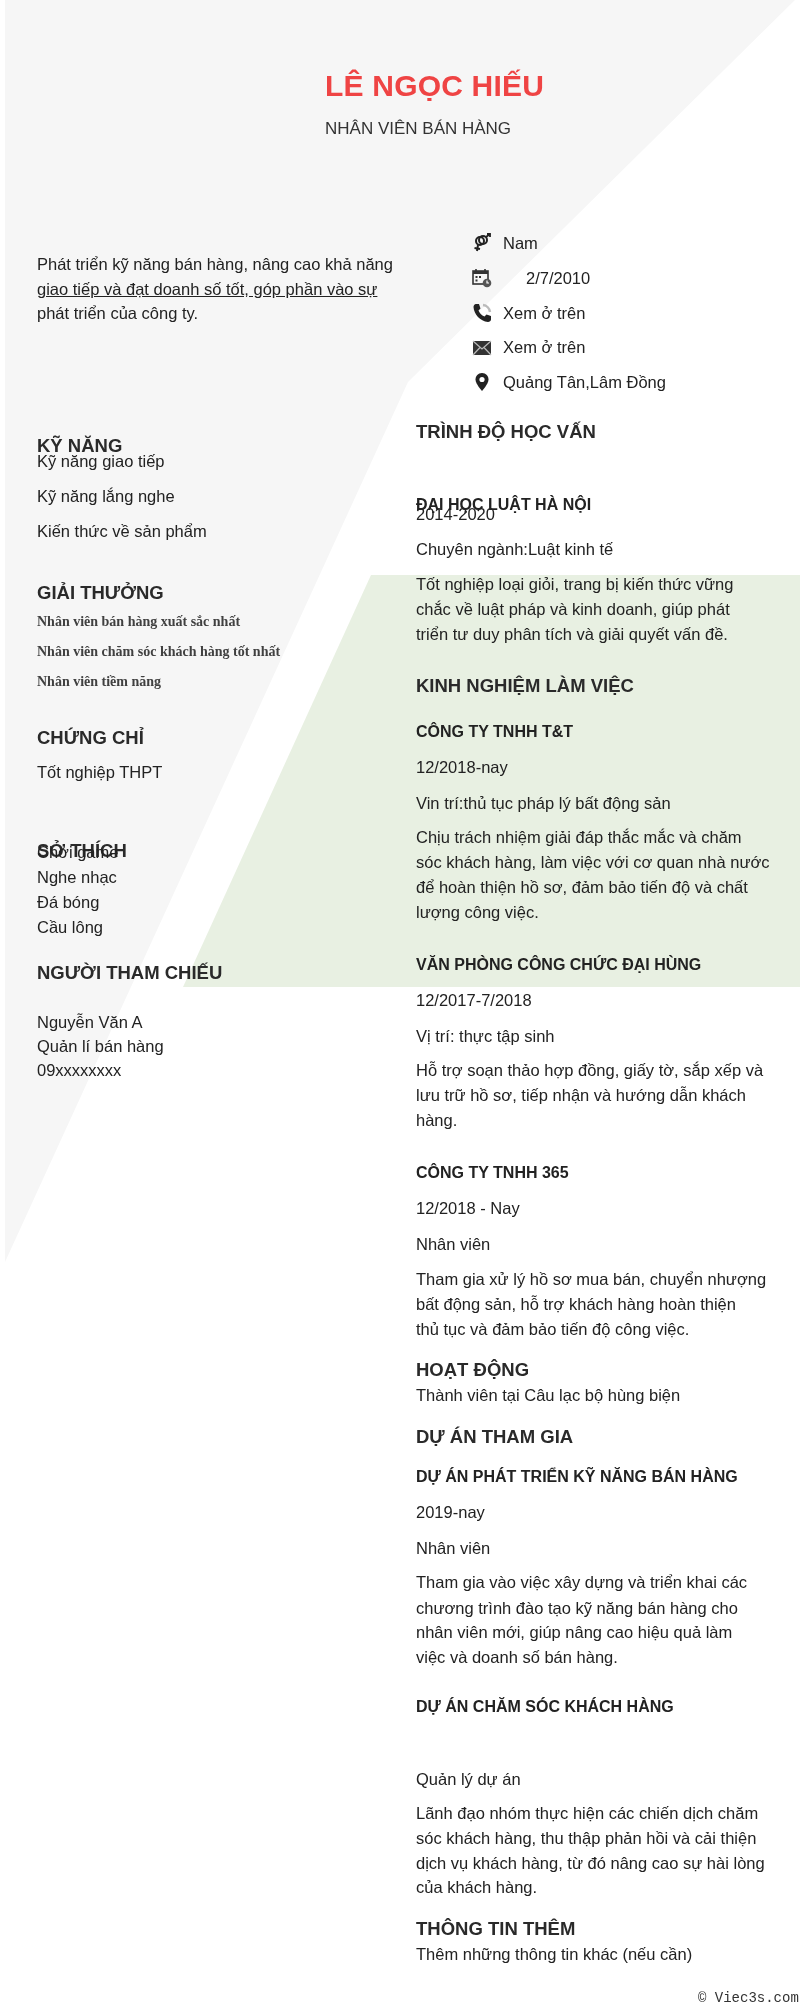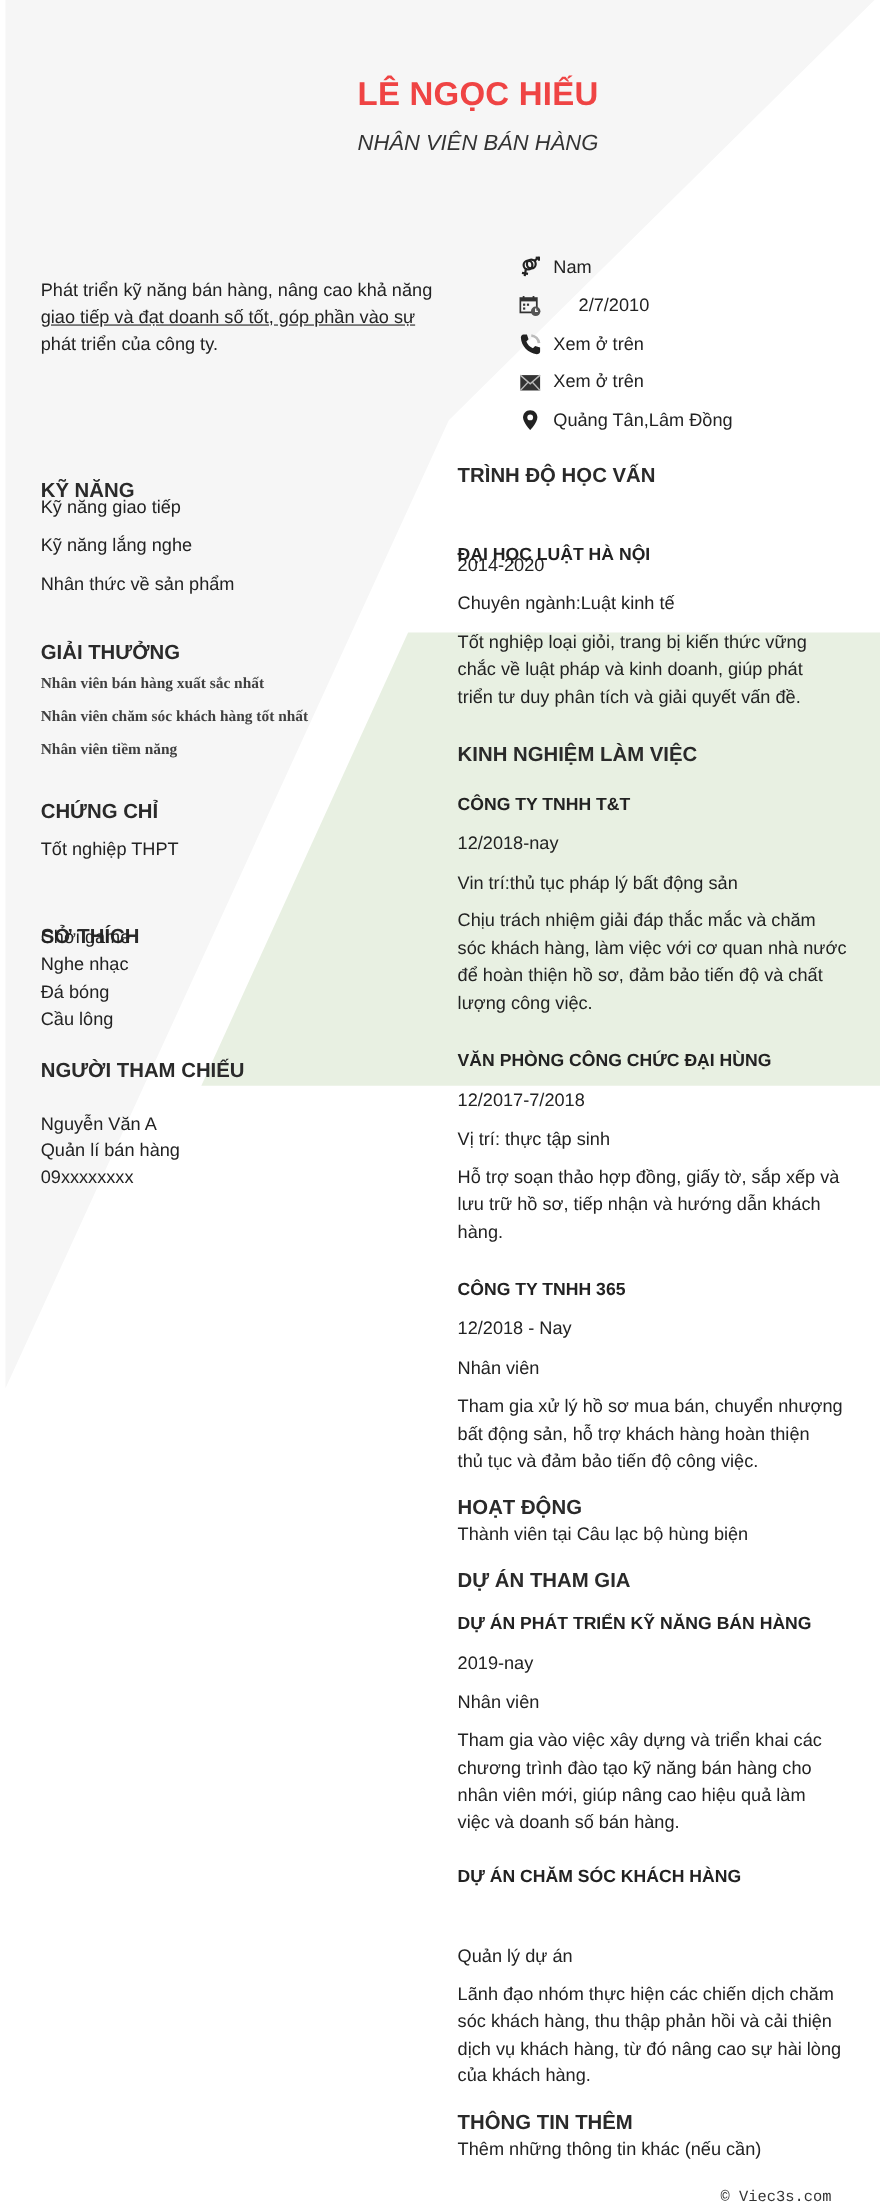--- a/index.html
+++ b/index.html
@@ -1,28 +1,28 @@
 <!DOCTYPE html>
 <html><head>
 <meta charset="utf-8">
 <style>
   * { box-sizing: border-box; margin: 0; padding: 0; }
   html, body { width: 800px; height: 2007px; background: #ffffff; overflow: hidden; }
   body { position: relative; font-family: "Liberation Sans", "DejaVu Sans", sans-serif; color: #222; }
   .bg { position: absolute; left: 0; top: 0; width: 800px; height: 2007px; z-index: 0; }
   .abs { position: absolute; z-index: 1; white-space: nowrap; line-height: 1; }
   .name { font-size: 30px; font-weight: bold; color: #ef4444; letter-spacing: 0.2px; }
-  .subtitle { font-size: 20px; color: #333; font-style: italic; }
+  .subtitle { font-size: 17px; color: #333; }
   .txt { font-size: 16.5px; color: #222; }
   .h-sec { font-size: 18.5px; font-weight: bold; color: #2a2a2a; }
   .h-sub { font-size: 16px; font-weight: bold; color: #222; }
   .award { font-family: "Liberation Serif", "DejaVu Serif", serif; font-size: 14px; font-weight: bold; color: #404040; }
   .icon { position: absolute; z-index: 1; width: 20px; height: 20px; }
   .icon svg { width: 20px; height: 20px; display: block; }
-  .footer { font-family: "Liberation Mono", "DejaVu Sans Mono", monospace; font-size: 14px; color: #333; }
+  .footer { font-family: "Liberation Mono", "DejaVu Sans Mono", monospace; font-size: 14px; color: #333; margin-left: 43px; }
 </style>
 </head>
 <body>
 
 <svg class="bg" viewBox="0 0 800 2007" width="800" height="2007">
   <polygon points="5,0 795,0 408,382 5,1262" fill="#f6f6f6"></polygon>
   <polygon points="371,575 800,575 800,987 183,987" fill="#e8f0e2"></polygon>
 </svg>
 
 <div class="abs name" style="left:325px; top:71px;">LÊ NGỌC HIẾU</div>
@@ -86,21 +86,21 @@
         <circle cx="10" cy="7.5" r="2.6" fill="#fff"></circle>
       </svg>
   </span>
   <div class="abs txt" style="left:503px; top:374px;">Quảng Tân,Lâm Đồng</div>
 </div>
 
 <div>
   <div class="abs h-sec" style="left:37px; top:413px;margin-top:24px;">KỸ NĂNG</div>
   <div class="abs txt" style="left:37px; top:453px;">Kỹ năng giao tiếp</div>
   <div class="abs txt" style="left:37px; top:488px;">Kỹ năng lắng nghe</div>
-  <div class="abs txt" style="left:37px; top:523px;">Nhân thức về sản phẩm</div>
+  <div class="abs txt" style="left:37px; top:523px;">Kiến thức về sản phẩm</div>
 </div>
 
 <div>
   <div class="abs h-sec" style="left:37px; top:584px;">GIẢI THƯỞNG</div>
   <div class="abs award" style="left:37px; top:615px;">Nhân viên bán hàng xuất sắc nhất</div>
   <div class="abs award" style="left:37px; top:645px;">Nhân viên chăm sóc khách hàng tốt nhất</div>
   <div class="abs award" style="left:37px; top:675px;">Nhân viên tiềm năng</div>
 </div>
 
 <div>

